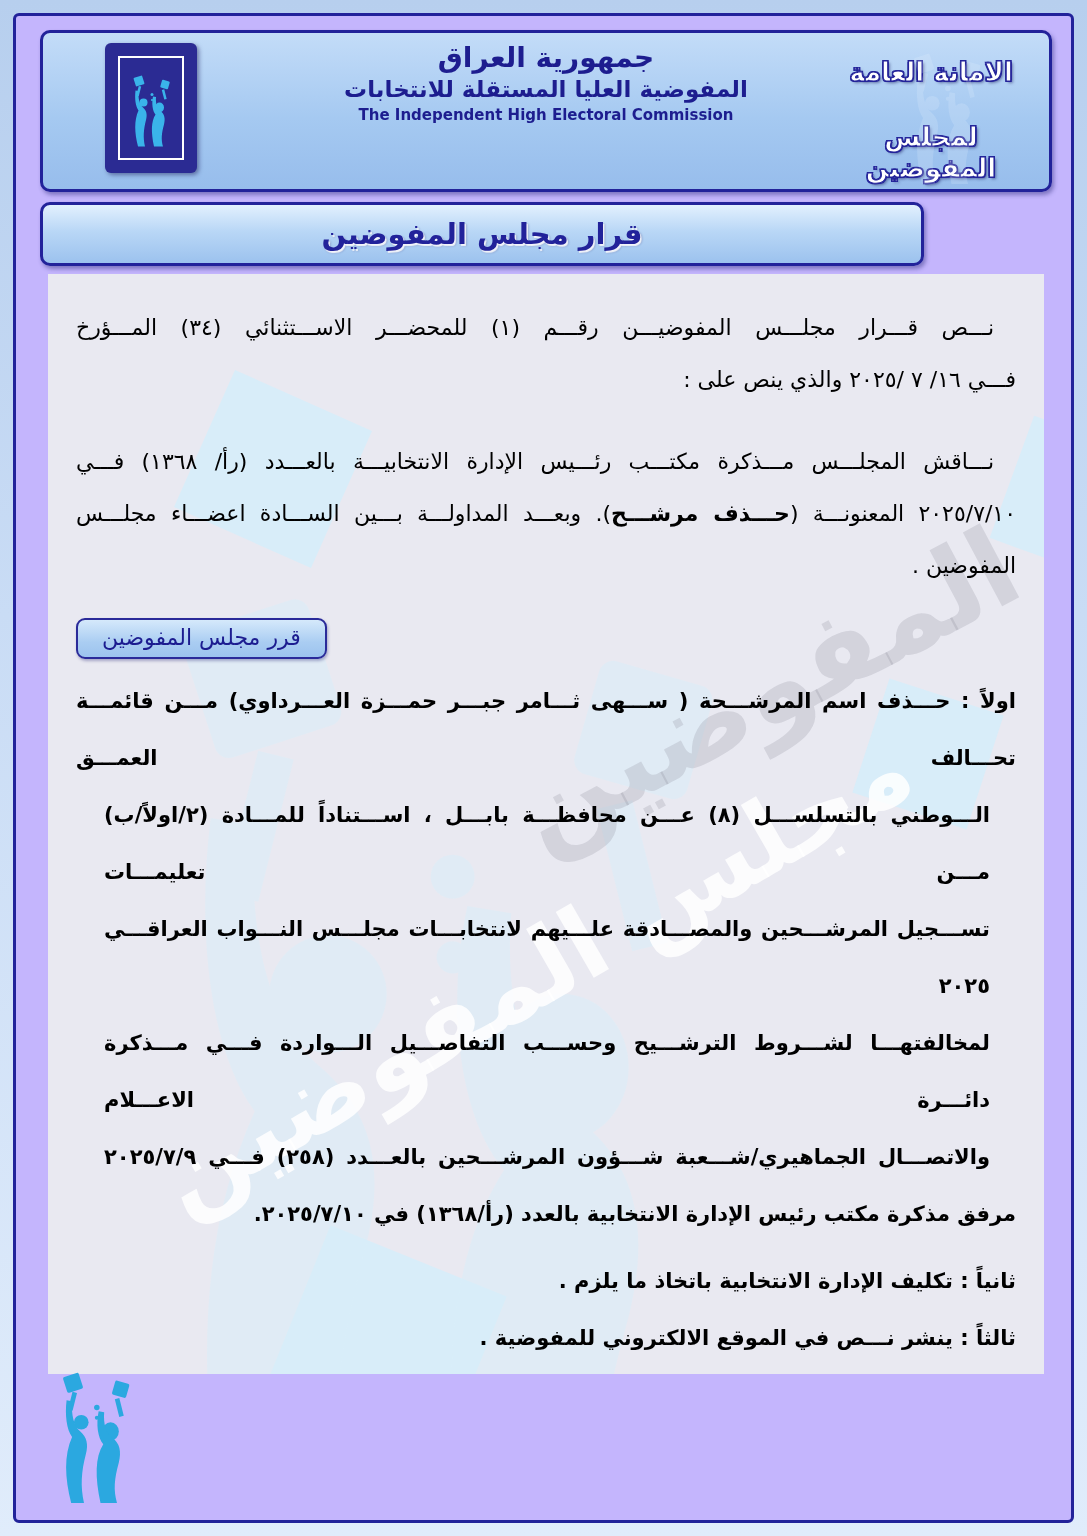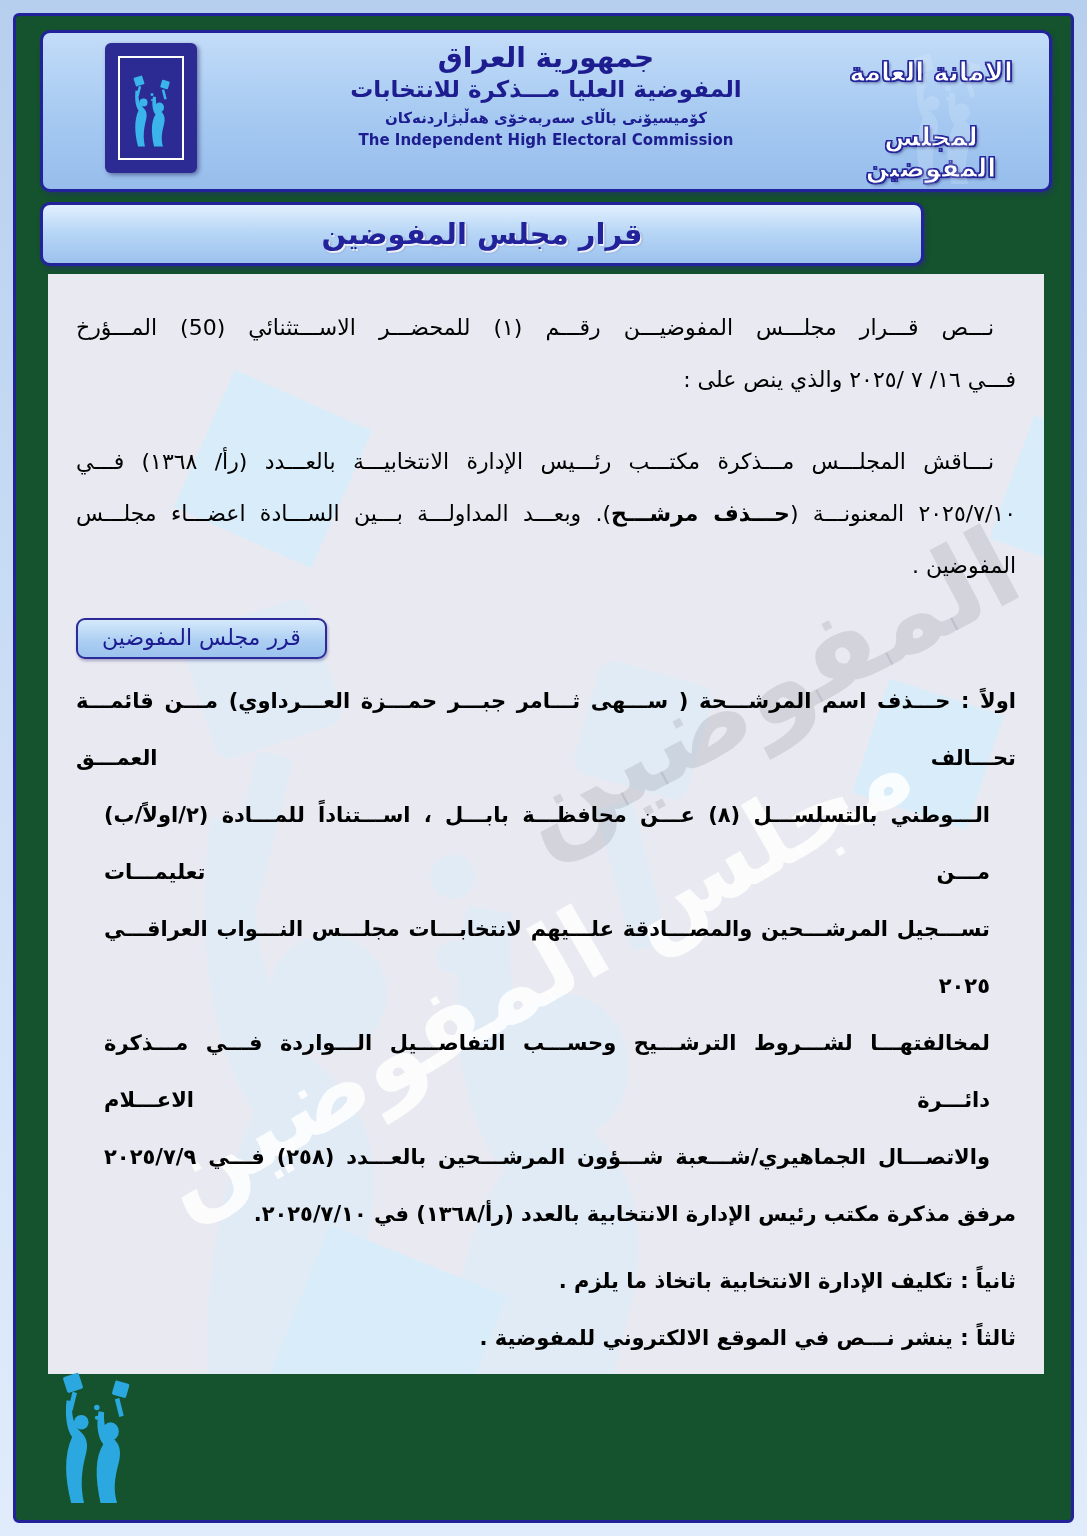--- a/index.html
+++ b/index.html
@@ -4,21 +4,21 @@
 <style>
   * { margin:0; padding:0; box-sizing:border-box; }
   html,body { width:1087px; height:1536px; }
   body{
     font-family:"DejaVu Sans", sans-serif;
     background:linear-gradient(180deg,#b7cfee 0%,#c9dcf5 40%,#e0ecfb 100%);
     position:relative; overflow:hidden;
   }
   .frame{
     position:absolute; left:13px; top:13px; width:1061px; height:1510px;
-    border:3px solid #22229a; border-radius:6px; background:#14532d;
+    border:3px solid #22229a; border-radius:6px; background:#c4b5fd;
   }
   
   .header-panel{
     position:absolute; left:24px; top:14px; width:1012px; height:162px;
     border:3px solid #22229a; border-radius:10px;
     background:linear-gradient(180deg,#c3dcf8 0%,#a5c9f1 55%,#97bdec 100%);
     box-shadow:2px 3px 4px rgba(40,40,120,.45);
   }
   .hdr-logo{ position:absolute; left:62px; top:10px; width:92px; height:130px;
     background:#2b2b93; border-radius:6px; box-shadow:2px 2px 4px rgba(30,30,90,.5);
@@ -100,22 +100,21 @@
   <div class="header-panel">
     <div class="hdr-logo">
       <div class="inner">
         <svg width="60" height="96" viewBox="0 0 120 150" fill="#3ab4ea">
             <use href="#ihec-figures"></use>
           </svg>
       </div>
     </div>
     <div class="hdr-center">
       <div class="l1">جمهورية العراق</div>
-      <div class="l2">المفوضية العليا مـــذكرة للانتخابات</div>
-      <div class="l3">كۆميسيۆنى باڵاى سەربەخۆى هەڵبژاردنەكان</div>
+      <div class="l2">المفوضية العليا المستقلة للانتخابات</div>
       <div class="l4" dir="ltr">The Independent High Electoral Commission</div>
     </div>
     <div class="hdr-right">
       <svg class="ghost" width="110" height="140" viewBox="0 0 120 150" fill="#eef6ff">
           <use href="#ihec-figures"></use>
         </svg>
       <div class="wline">الامانة العامة</div>
       <div class="wline">لمجلس المفوضين</div>
     </div>
   </div>
@@ -131,21 +130,21 @@
     <div class="wm wm-sq" style="left:820px; top:420px; width:120px; height:120px; transform:rotate(18deg);"></div>
     <div class="wm wm-sq" style="left:240px; top:980px; width:190px; height:190px; transform:rotate(22deg);"></div>
     <svg class="wm wm-fig" style="left:-60px; top:280px;" width="900" height="1100" viewBox="0 0 120 150" fill="#d9eef9">
         <use href="#ihec-figures"></use>
       </svg>
     <div class="wm wm-text" style="left:420px; top:260px; font-size:110px; transform:rotate(-28deg);">مجلس المفوضين</div>
     <div class="wm wm-text" style="left:60px; top:640px; font-size:100px; transform:rotate(-30deg); color:rgba(255,255,255,.85);">مجلس المفوضين</div>
 
     <div class="doc-text">
 
-      <div class="jline indent1">نـــص قـــرار مجلـــس المفوضيـــن رقـــم (١) للمحضـــر الاســـتثنائي (50) المـــؤرخ</div>
+      <div class="jline indent1">نـــص قـــرار مجلـــس المفوضيـــن رقـــم (١) للمحضـــر الاســـتثنائي (٣٤) المـــؤرخ</div>
       <div class="rline">فـــي ١٦/ ٧ /٢٠٢٥ والذي ينص على :</div>
 
       <div class="jline indent1 p2gap">نـــاقش المجلـــس مـــذكرة مكتـــب رئـــيس الإدارة الانتخابيـــة بالعـــدد (رأ/ ١٣٦٨) فـــي</div>
       <div class="jline"><span>٢٠٢٥/٧/١٠ المعنونـــة (</span><span class="b">حـــذف مرشـــح</span><span>). وبعـــد المداولـــة بـــين الســـادة اعضـــاء مجلـــس</span></div>
       <div class="rline">المفوضين .</div>
 
       <div class="badge-row">
         <span class="badge">قرر مجلس المفوضين</span>
       </div>
 

